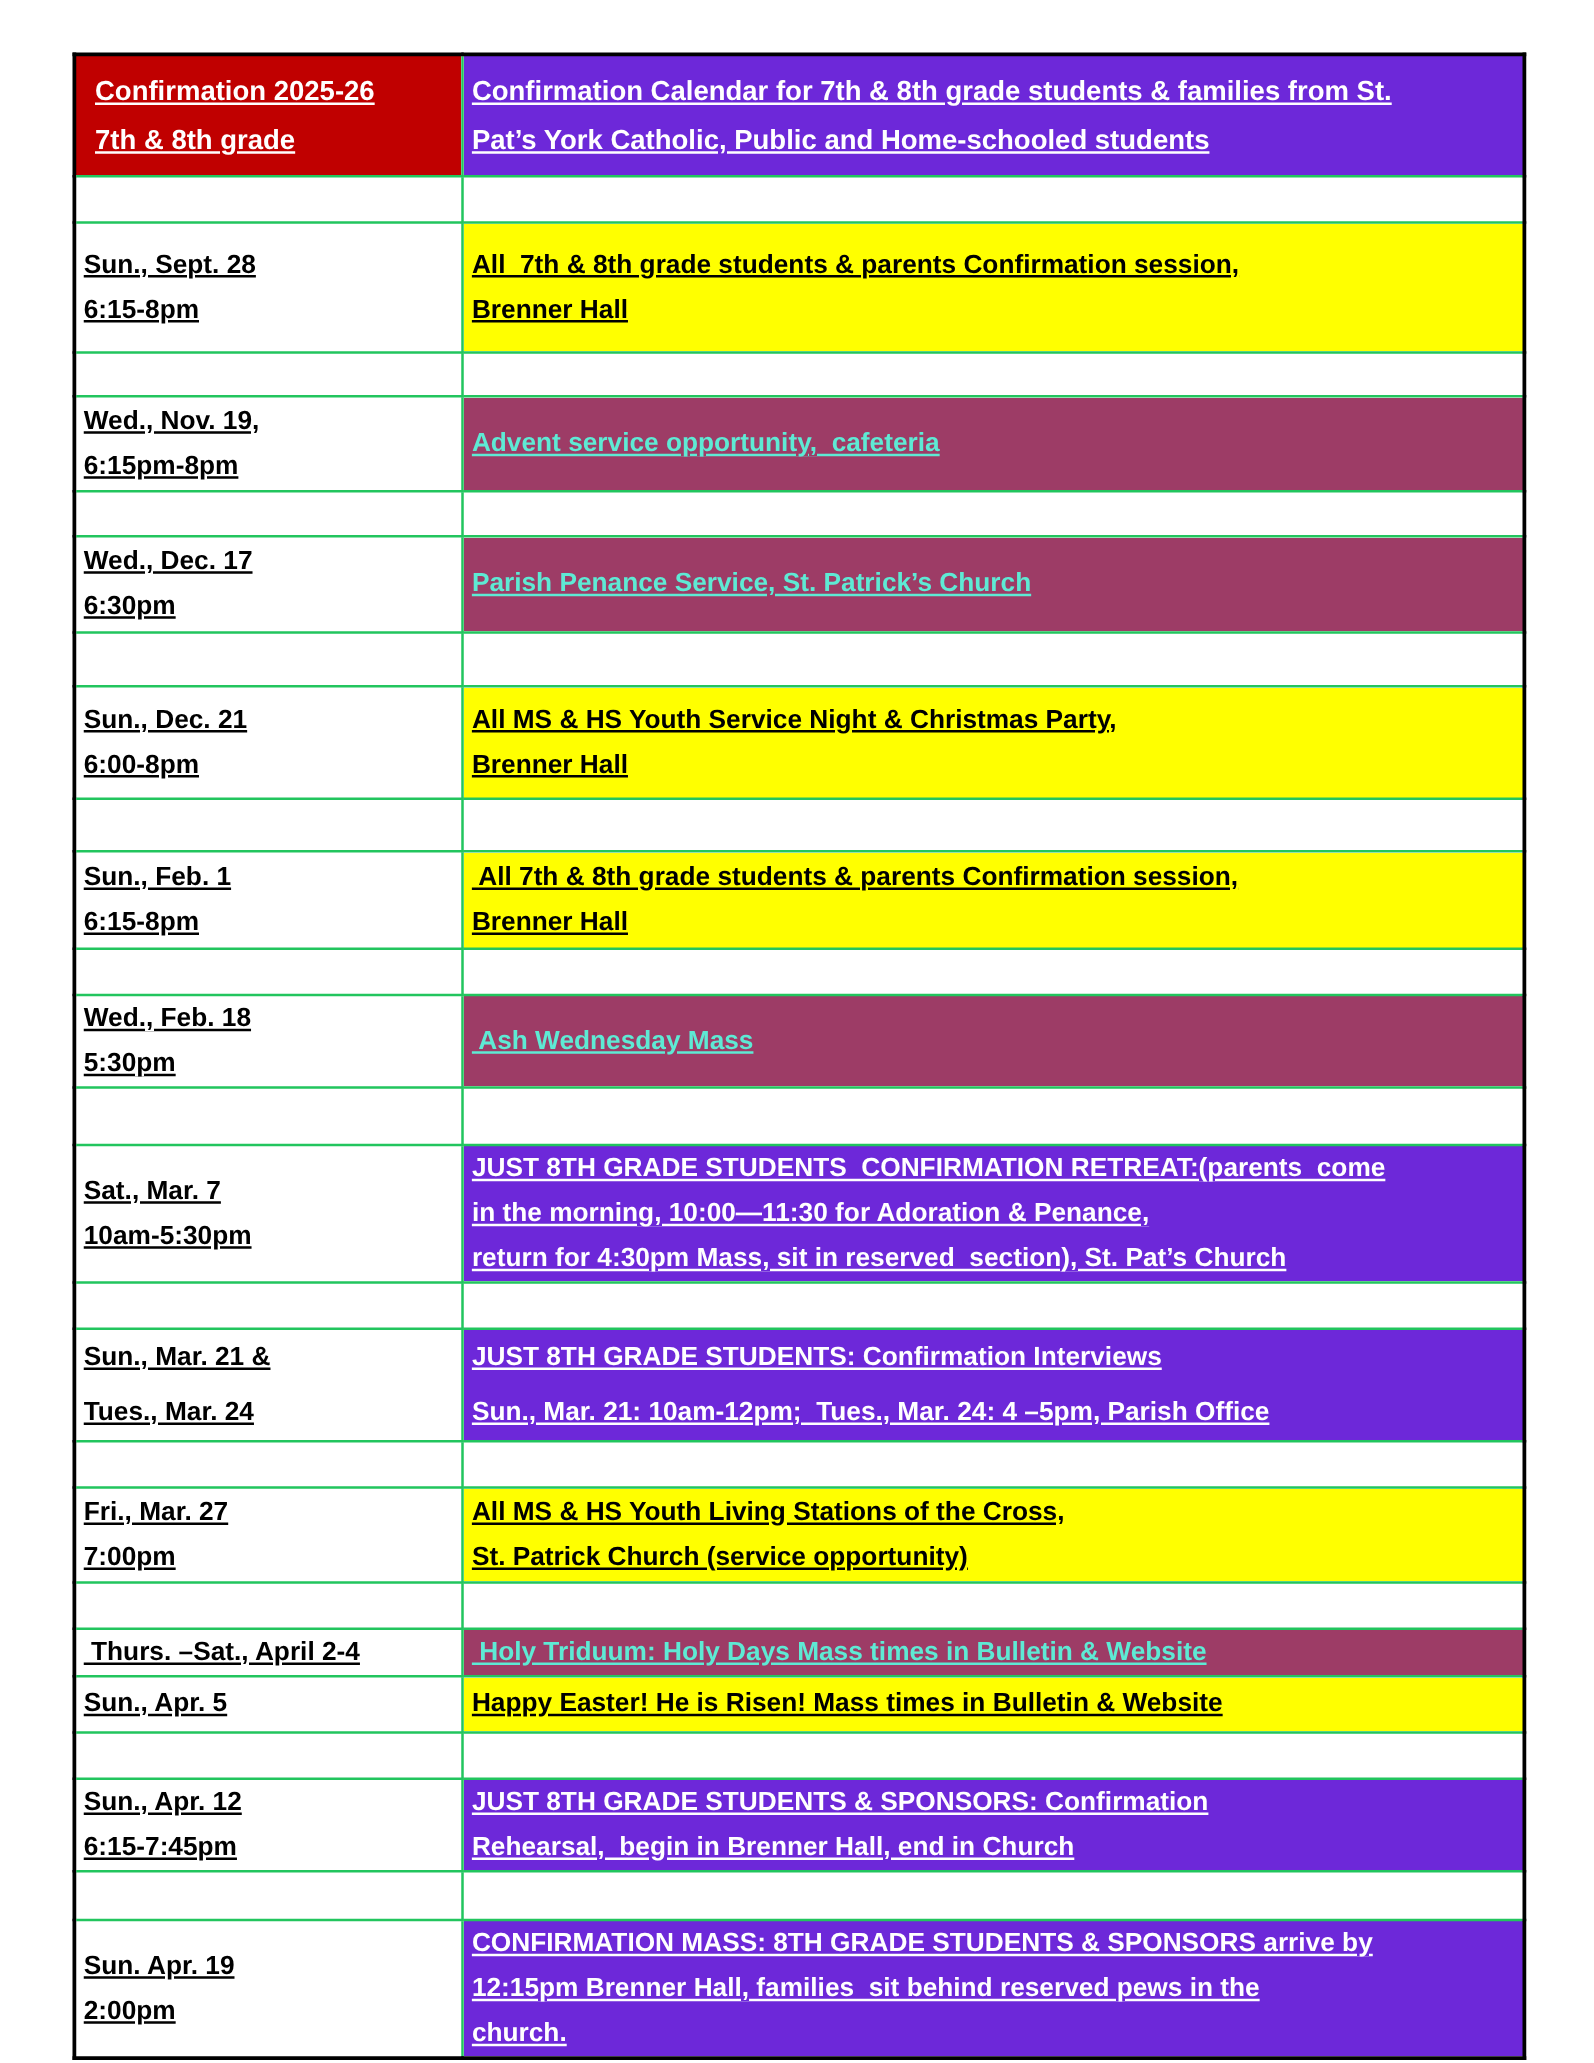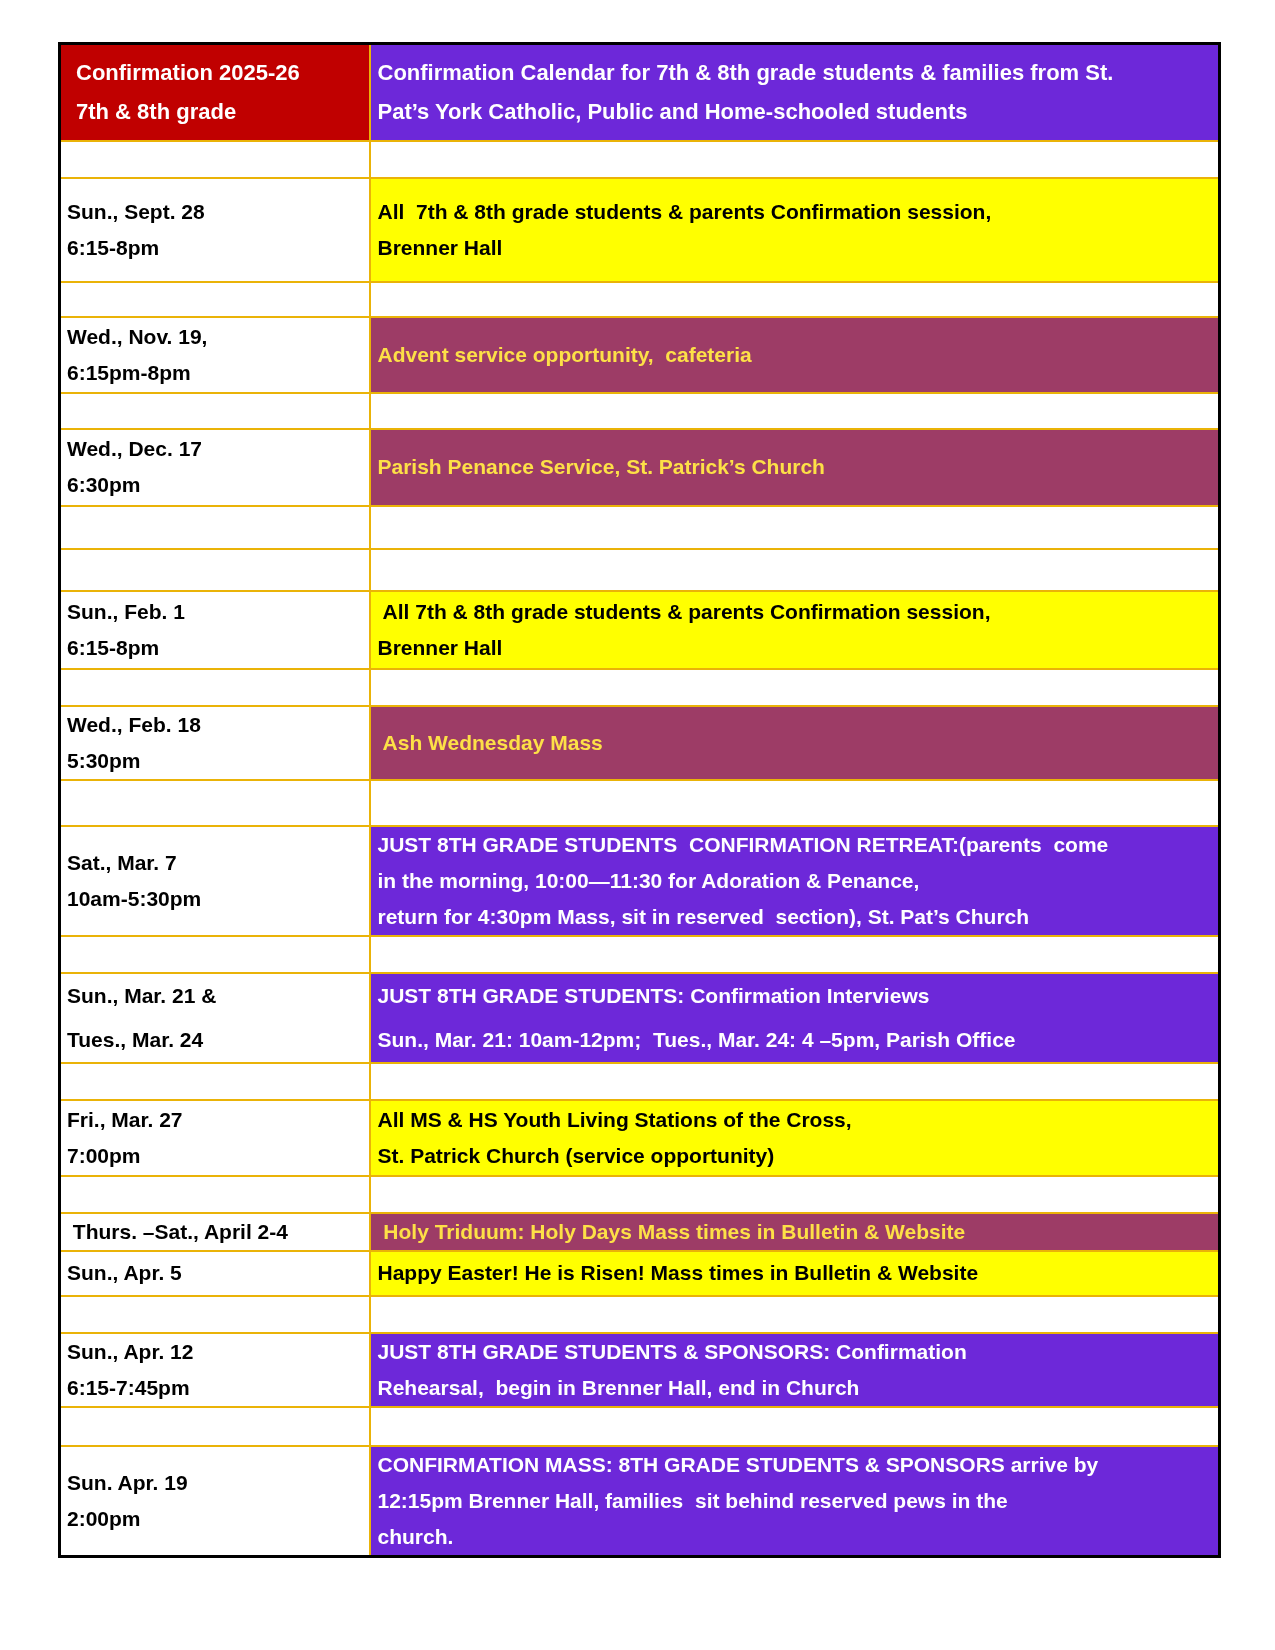--- a/index.html
+++ b/index.html
@@ -6,29 +6,29 @@
   body{
     width:1275px;height:1650px;background:#ffffff;position:relative;
     font-family:"Liberation Sans",sans-serif;
   }
   table.cal{
     position:absolute;left:58px;top:42px;width:1160px;
     border-collapse:collapse;table-layout:fixed;
     border:3px solid #000;
   }
   table.cal td{
-    border:2px solid #eab308;
+    border:2px solid #22c55e;
     font-weight:bold;font-size:21px;line-height:36px;
-    vertical-align:middle;white-space:pre;overflow:hidden;
+    vertical-align:middle;white-space:pre;overflow:hidden;text-decoration:underline;
   }
   td.c-date{background:#ffffff;color:#000000;padding:0 4px 0 6px;}
   td.c-event{padding:0 6px 0 7px;}
   .bg-red{background:#6d28d9;color:#FFFFFF;}
   .bg-yellow{background:#FFFF00;color:#000000;}
-  .bg-plum{background:#9D3C66;color:#fde047;}
+  .bg-plum{background:#9D3C66;color:#5eead4;}
   tr.hdr td{font-size:22px;line-height:39px;}
   tr.hdr td.c-date{background:#C00000;color:#FFFFFF;padding-left:15px;}
   tr.r-mar21 td{line-height:44px;margin-top:33px;}
   tr.spacer td{background:#ffffff;}
 </style>
 </head>
 <body>
 
 <table class="cal">
   <colgroup>
@@ -76,20 +76,26 @@
     <td class="c-date">Wed., Dec. 17
 6:30pm</td>
     <td class="c-event bg-plum">Parish Penance Service, St. Patrick’s Church</td>
   </tr>
 
   <tr class="spacer" style="height:43px">
     <td class="c-date"></td>
         <td class="c-event"></td>
   </tr>
 
+  <tr style="height:90px">
+    <td class="c-date">Sun., Dec. 21
+6:00-8pm</td>
+    <td class="c-event bg-yellow">All MS &amp; HS Youth Service Night &amp; Christmas Party,
+Brenner Hall</td>
+  </tr>
 
   <tr class="spacer" style="height:42px">
     <td class="c-date"></td>
         <td class="c-event"></td>
   </tr>
 
   <tr style="height:78px">
     <td class="c-date">Sun., Feb. 1
 6:15-8pm</td>
     <td class="c-event bg-yellow"> All 7th &amp; 8th grade students &amp; parents Confirmation session,

